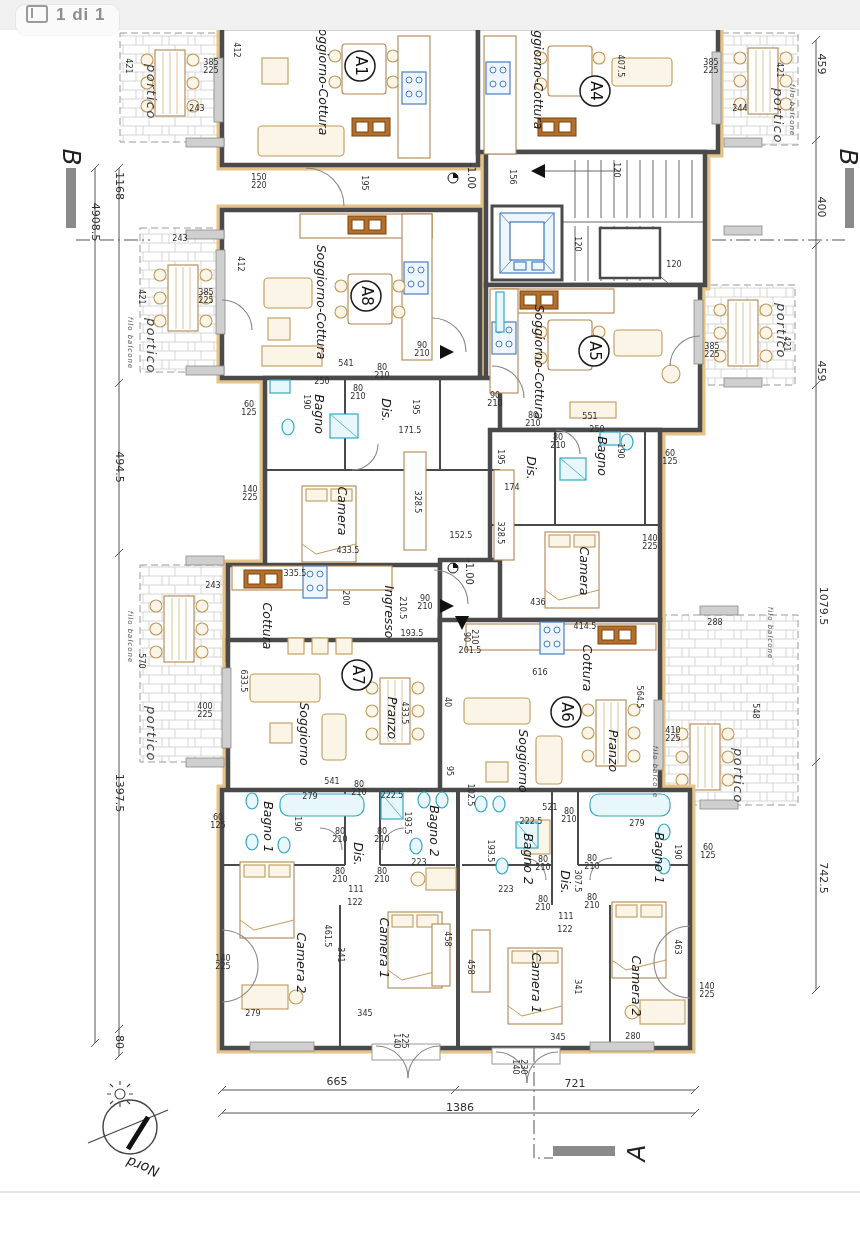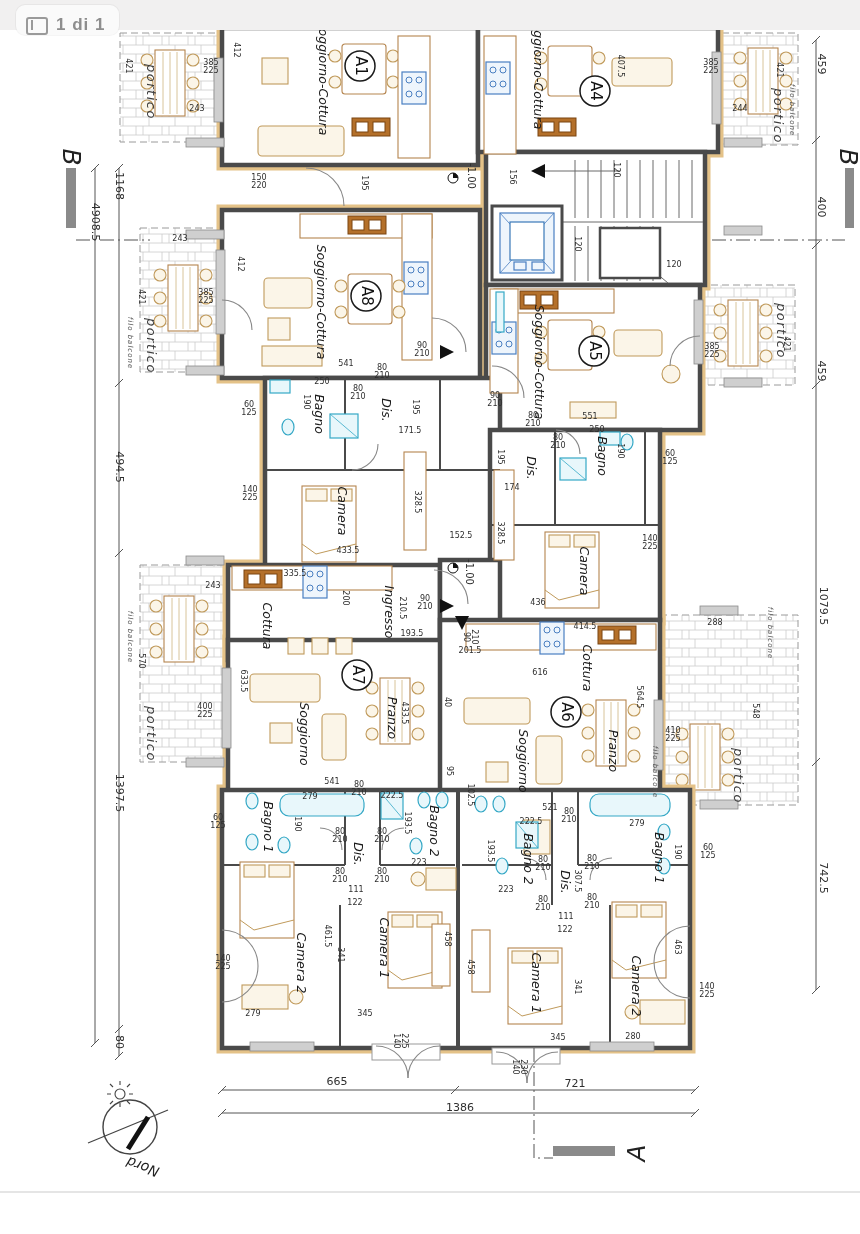--- a/index.html
+++ b/index.html
@@ -1,20 +1,20 @@
 <!DOCTYPE html>
 <html><head>
 <meta charset="utf-8">
 <style>
   html,body{margin:0;padding:0;background:#fff;}
   #stage{position:relative;width:860px;height:1234px;background:#fff;overflow:hidden;
          font-family:"Liberation Sans",sans-serif;}
   .topbar{position:absolute;left:0;top:0;width:860px;height:30px;background:#f1f0f0;z-index:5;}
   .page-pill{position:absolute;left:16px;top:5px;height:30px;padding:0 14px 0 10px;background:#fafafa;
-         border-radius:9px;display:flex;align-items:flex-end;gap:8px;box-shadow:0 0 0 1px rgba(0,0,0,0.04);}
+         border-radius:9px;display:flex;align-items:flex-start;gap:8px;box-shadow:0 0 0 1px rgba(0,0,0,0.04);}
   .pages-icon{width:18px;height:14px;border:2px solid #9a9a9a;border-radius:3px;position:relative;}
   .pages-icon::before{content:"";position:absolute;left:3px;top:1px;width:2px;height:10px;
          background:#9a9a9a;box-shadow:0 0 0 0 #9a9a9a;}
   .page-pill span.lbl{color:#8e8e8e;font-size:17px;font-weight:bold;letter-spacing:1px;}
   svg{position:absolute;left:0;top:0;}
   svg text{font-family:"DejaVu Sans",sans-serif;}
   .dim{font-size:8px;fill:#2e2e2e;text-anchor:middle;}
   .room{font-size:12.5px;fill:#1b1b1b;font-style:italic;text-anchor:middle;}
   .portico{font-size:13px;fill:#3d3d3d;font-style:italic;text-anchor:middle;letter-spacing:1.5px;}
   .filo{font-size:7px;fill:#555;font-style:italic;text-anchor:middle;letter-spacing:1px;}

